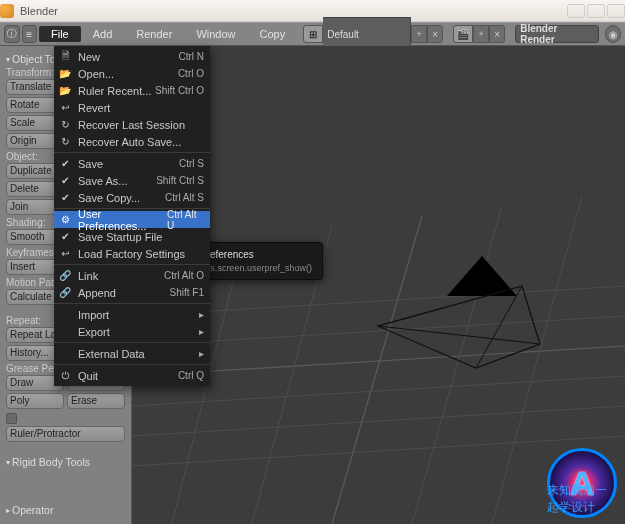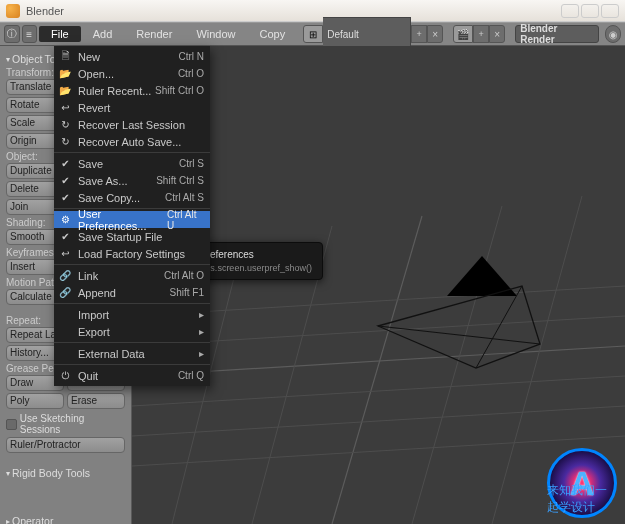--- a/index.html
+++ b/index.html
@@ -1,17 +1,17 @@
 <!DOCTYPE html>
 <html><head>
 <meta charset="utf-8">
 <style>
 * { margin: 0; padding: 0; box-sizing: border-box; font-family: Arial, sans-serif; -webkit-font-smoothing: antialiased; }
 body { width: 625px; height: 524px; overflow: hidden; background: #fff; }
-.titlebar { height: 22px; background: linear-gradient(#f8f6f3,#e6e1da); display:flex; align-items:center; padding:0 6px; gap:6px; border-bottom:1px solid #ccc; }
+.titlebar { height: 22px; background: linear-gradient(#f8f6f3,#e6e1da); display:flex; align-items:center; padding:0 0; gap:6px; border-bottom:1px solid #ccc; }
 .tb-icon { width:14px; height:14px; background: radial-gradient(circle at 30% 30%, #f7b24a, #d8821f); border-radius:3px; }
 .tb-title { font-size:11px; color:#555; }
 .tb-right { margin-left:auto; display:flex; gap:2px; }
 .tb-right span { width:18px; height:14px; border:1px solid #ccc; border-radius:3px; }
 
 .topbar { height:24px; background:#858585; display:flex; align-items:center; gap:2px; padding:0 4px; border-top:1px solid #999; border-bottom:1px solid #555; }
 .tb-btn { width:18px; height:18px; background:#6d6d6d; border:1px solid #555; border-radius:3px; display:flex; align-items:center; justify-content:center; font-size:10px; color:#ddd;}
 .menu-item { font-size:11px; color:#e2e2e2; padding:2px 12px; cursor:default; }
 .menu-item.active { background:#2b2b2b; color:#fff; border-radius:2px; }
 .sel-wrap { display:flex; align-items:center; margin-left:4px; }
@@ -125,21 +125,20 @@
     <div class="ts-row">
       <span class="ts-btn">Draw</span>
       <span class="ts-btn">Line</span>
     </div>
     <div class="ts-row">
       <span class="ts-btn">Poly</span>
       <span class="ts-btn">Erase</span>
     </div>
     <div class="ts-chk">
         <span class="box"></span>
-        <span>Use Sketching Sessions</span>
       </div>
     <span class="ts-btn">Ruler/Protractor</span>
     <div class="ts-sep"></div>
     <span class="ts-head" style="margin-top:6px">
         <span>Rigid Body Tools</span>
       </span>
     <div class="ts-op">
         <span>Operator</span>
       </div>
   </div>

